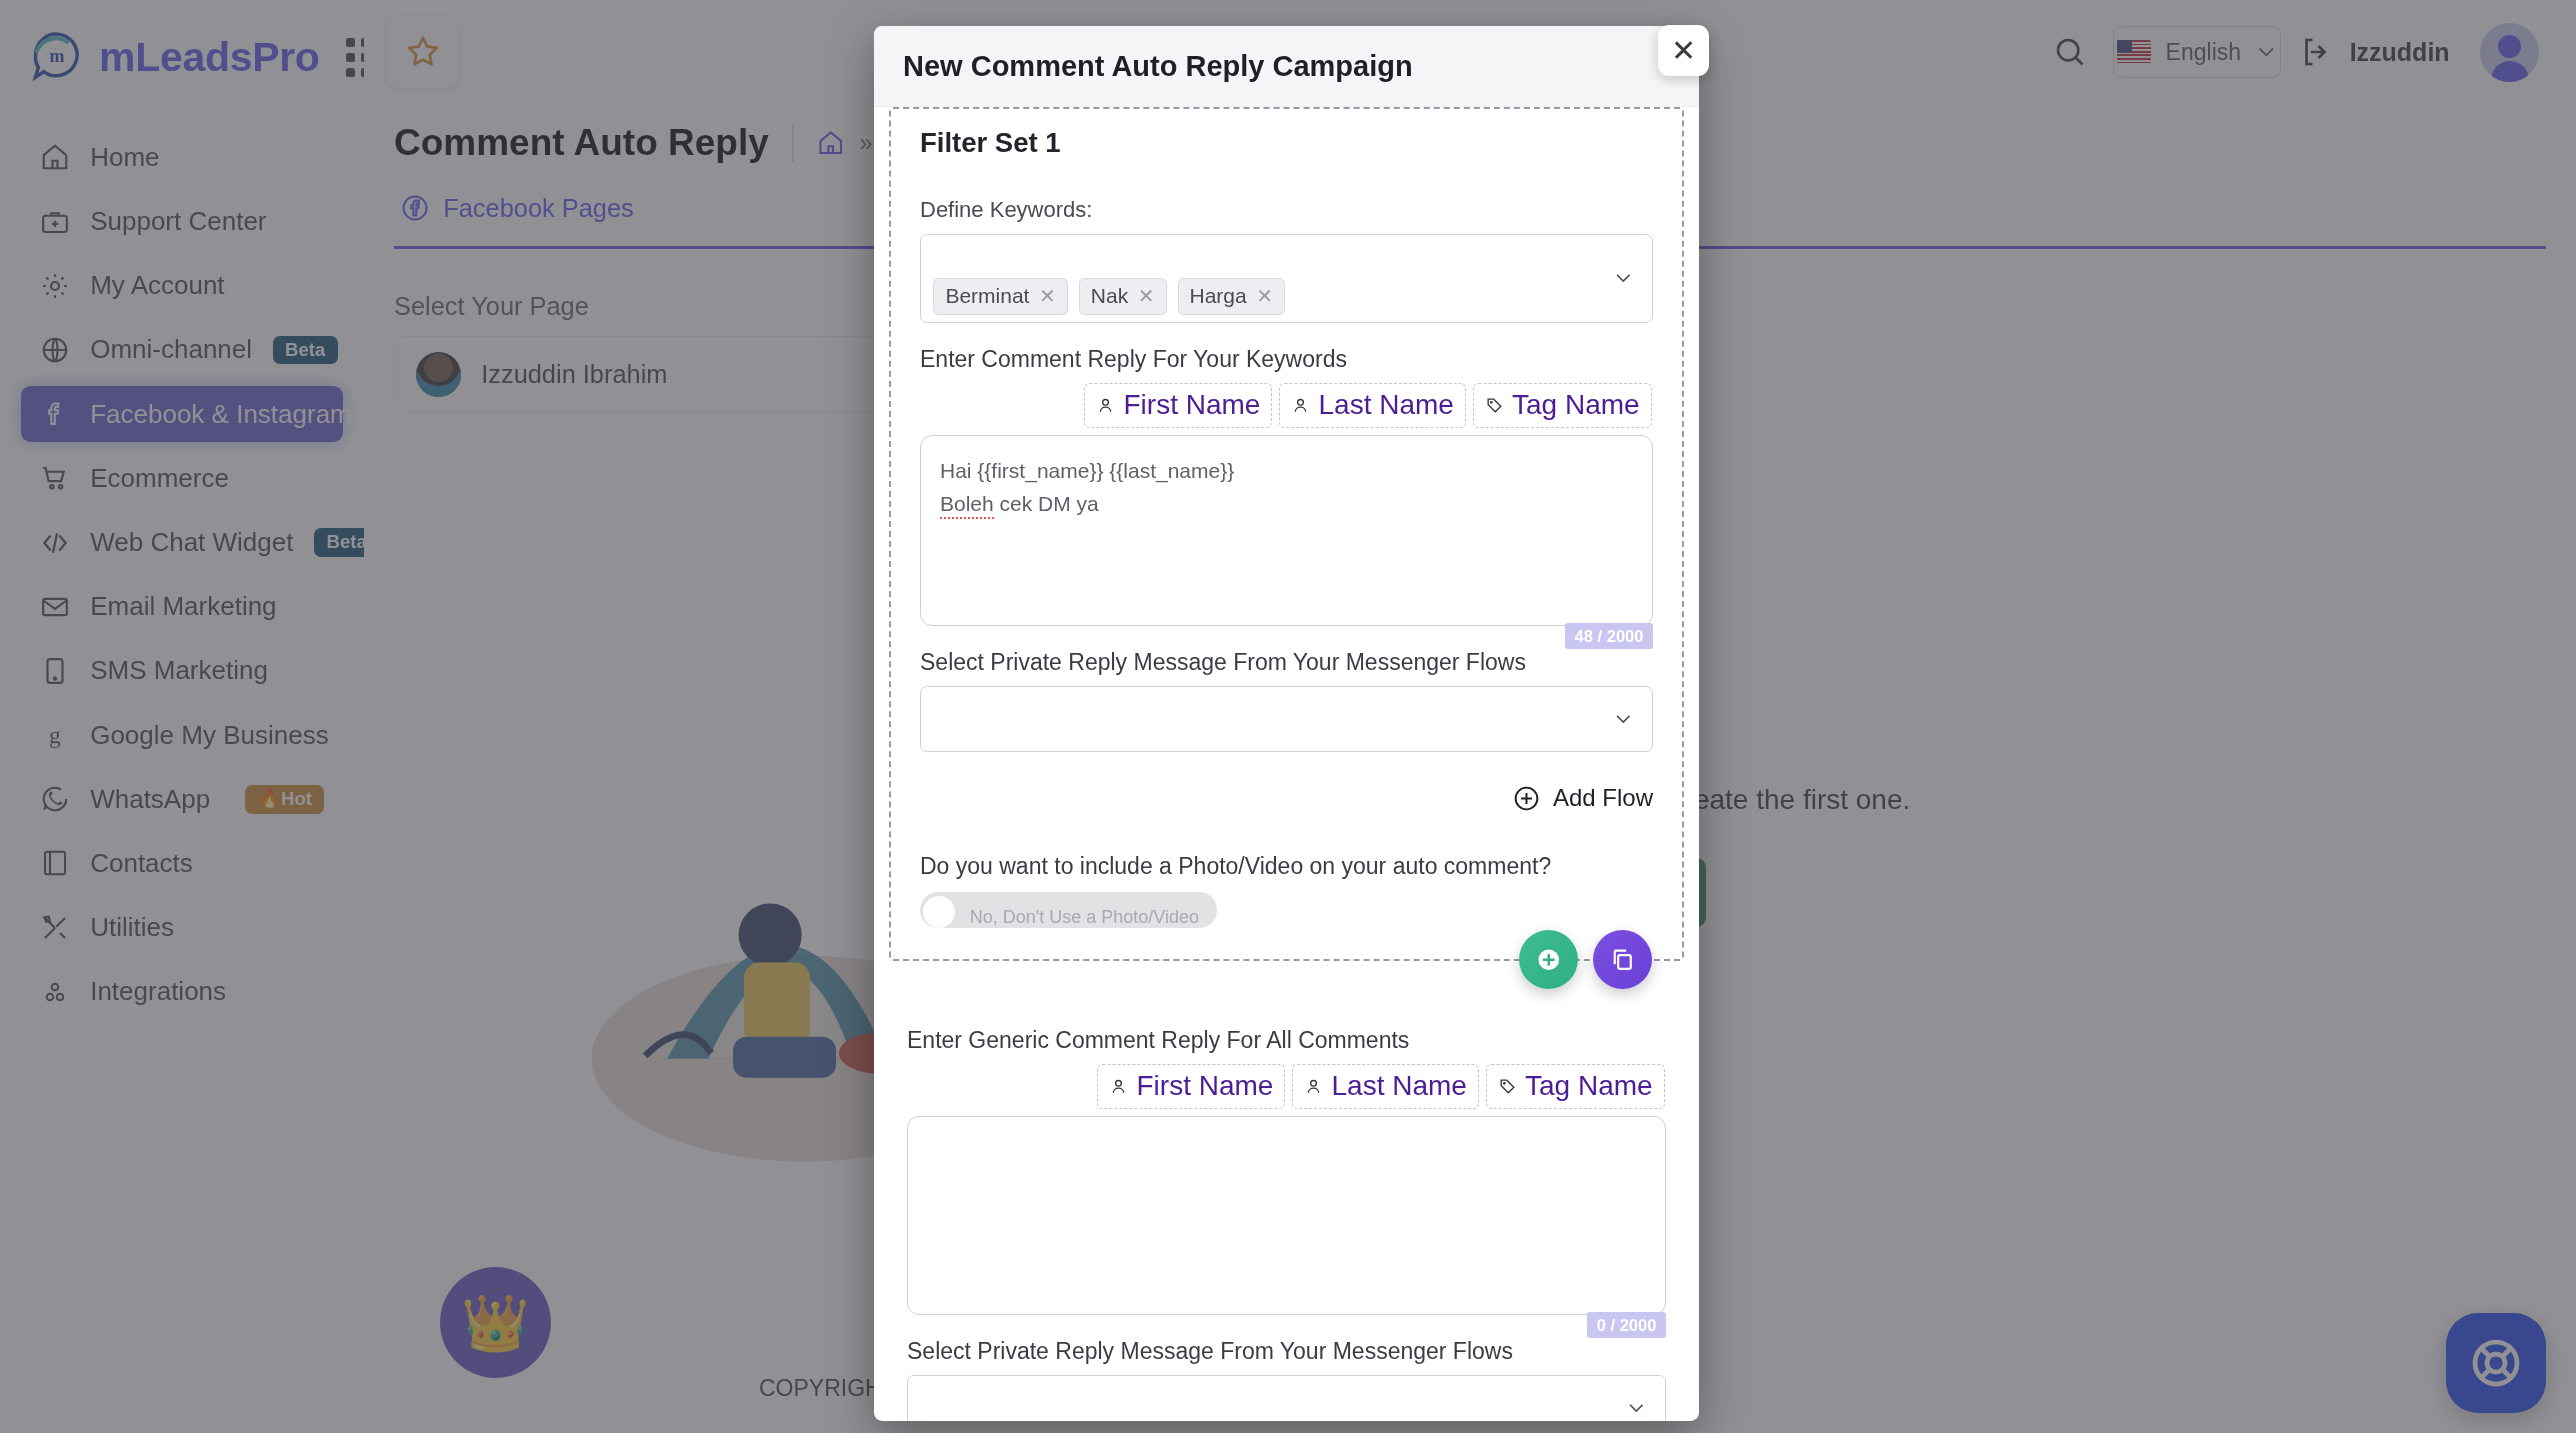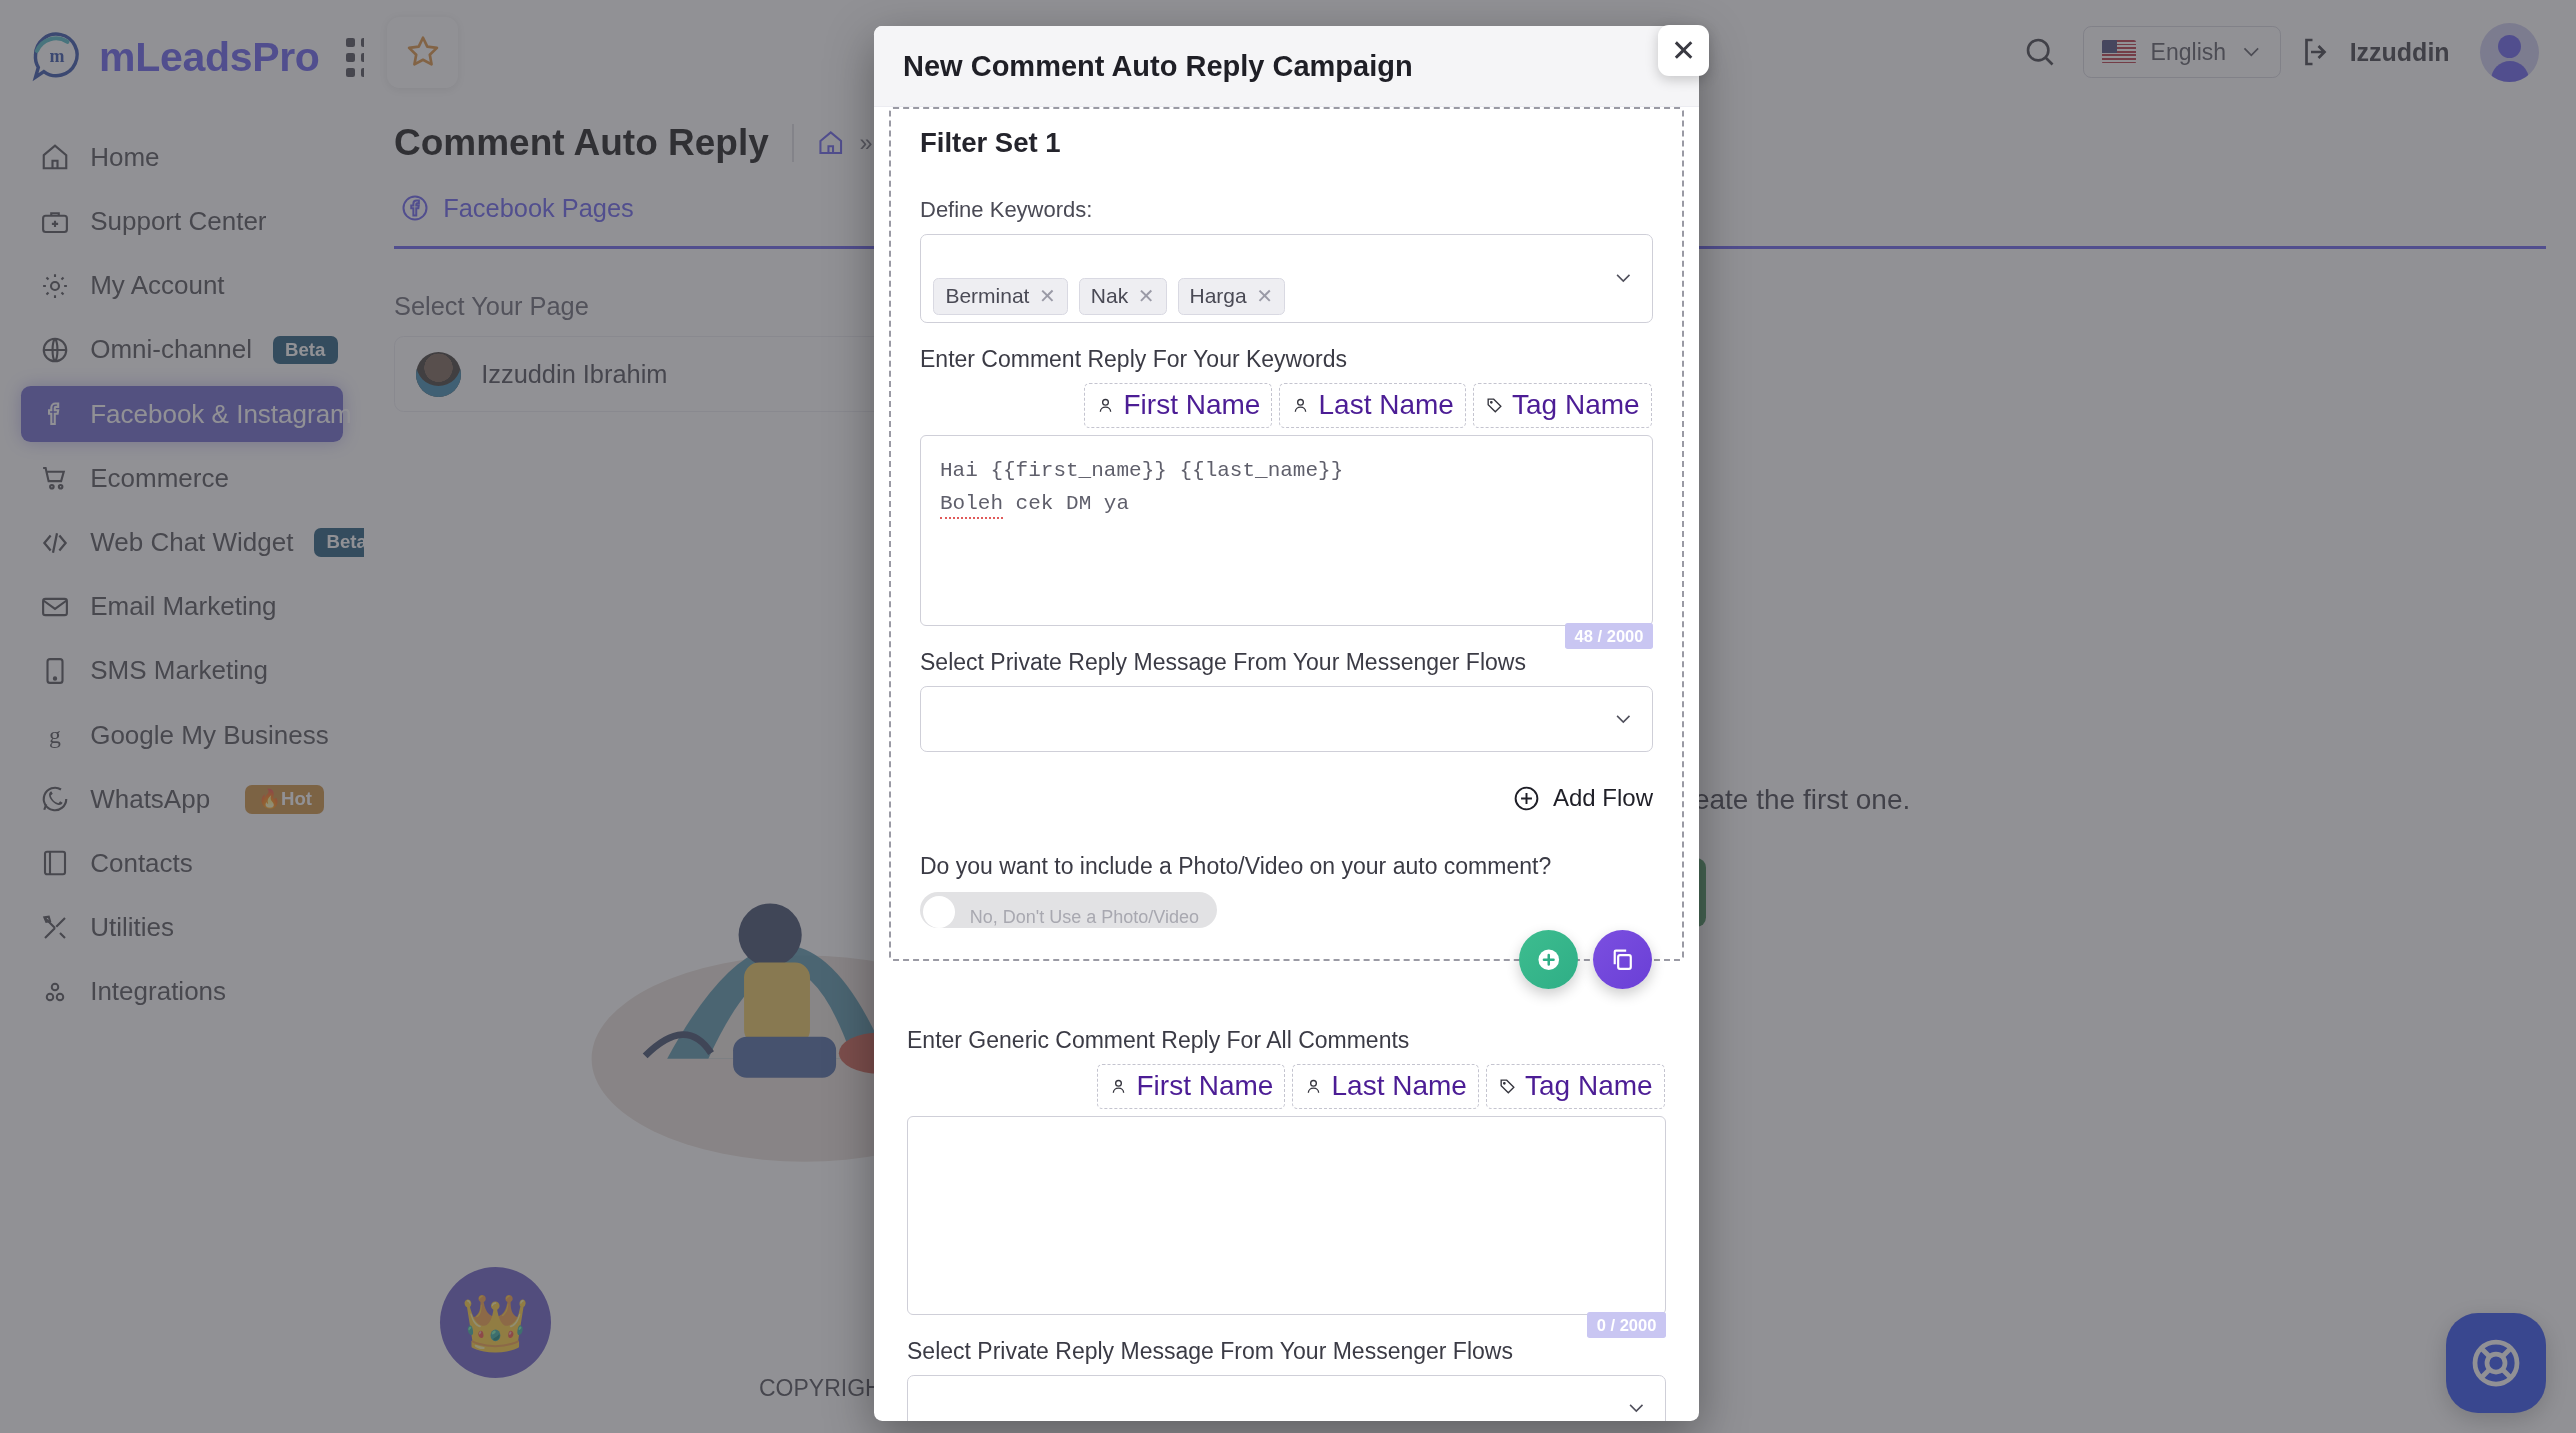--- a/index.html
+++ b/index.html
@@ -44,21 +44,21 @@
     padding: 0 37px 0 23.4px; gap: 18px; background: #fff;
   }
   .fav-card {
     width: 71px; height: 71px; border-radius: 12.4px; background: #fff;
     box-shadow: 0 1.4px 9.6px rgba(0,0,0,.10); display: flex; align-items: center; justify-content: center;
   }
   .topbar-spacer { flex: 1; }
   .search-icon-btn { width: 48px; height: 48px; display:flex; align-items:center; justify-content:center; }
   .lang-select {
     display: flex; align-items: center; gap: 15px;
-    border: 0.7px solid #d4d4dd; border-radius: 8.2px; height: 52px; padding: 0 18px;
+    border: 0.7px solid #d4d4dd; border-radius: 8.2px; height: 52px; padding: 0 3px;
     font-size: 23px; color: #4b4b55;
   }
   .flag { width: 34px; height: 23.4px; border-radius: 2.1px; overflow: hidden; position: relative; flex: 0 0 34px; }
   .flag .stripes { position:absolute; inset:0;
     background: repeating-linear-gradient(to bottom,#b22234 0,#b22234 1.8px,#fff 1.8px,#fff 3.6px); }
   .flag .canton { position:absolute; left:0; top:0; width:15px; height:12.4px; background:#3c3b6e; }
   .logout-btn { display: flex; align-items: center; gap: 15px; font-size: 25px; font-weight: 700; color: #2c2c34; }
   .avatar-circle {
     width: 59px; height: 59px; border-radius: 50%; background: #c9c7ee;
     display: flex; align-items: flex-end; justify-content: center; overflow: hidden; margin-left: 12.4px;
@@ -157,24 +157,23 @@
   }
   .section-label { font-size: 23px; color: #3b3b45; margin: 23.4px 0 9.6px 0; }
   .tag-row { display: flex; justify-content: flex-end; gap: 6.9px; margin-bottom: 6.9px; padding-right: 1.4px; }
   .tag-btn {
     display: inline-flex; align-items: center; gap: 8.2px;
     border: 1.4px dashed #c4c4cf; border-radius: 5.5px; padding: 5.5px 11px;
     font-size: 28px; color: #4c1d95; background: #fff;
   }
   .ta-wrap { position: relative; }
   .textarea {
-    width: 100%; height: 191px; border: 0.7px solid #cfcfd8; border-radius: 6px;
+    width: 100%; height: 191px; border: 0.7px solid #cfcfd8; border-radius: 12px;
     background: #fff; padding: 18px 19px; font-size: 21px; color: #5f5f6b; line-height: 1.6;
     white-space: pre-wrap;
-    font-family: Liberation Mono, monospace;
   }
   .ta-line-misspell { border-bottom: 2.1px dotted #e05a5a; display: inline; padding-bottom: 1.4px; }
   .counter {
     position: absolute; right: 0; bottom: -23.4px;
     background: #c9c6f2; color: #ffffff; font-size: 16.5px; font-weight: 700;
     padding: 3.4px 9.6px; border-radius: 2.7px;
   }
   .dd-empty { height: 66px; }
   .add-flow {
     display: flex; align-items: center; justify-content: flex-end; gap: 12.4px;

